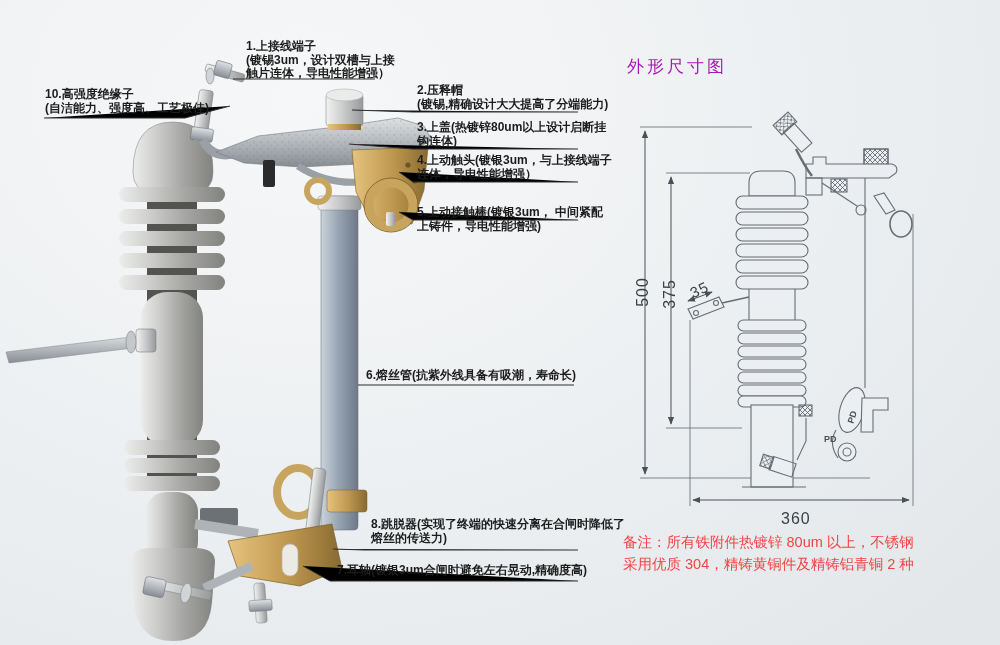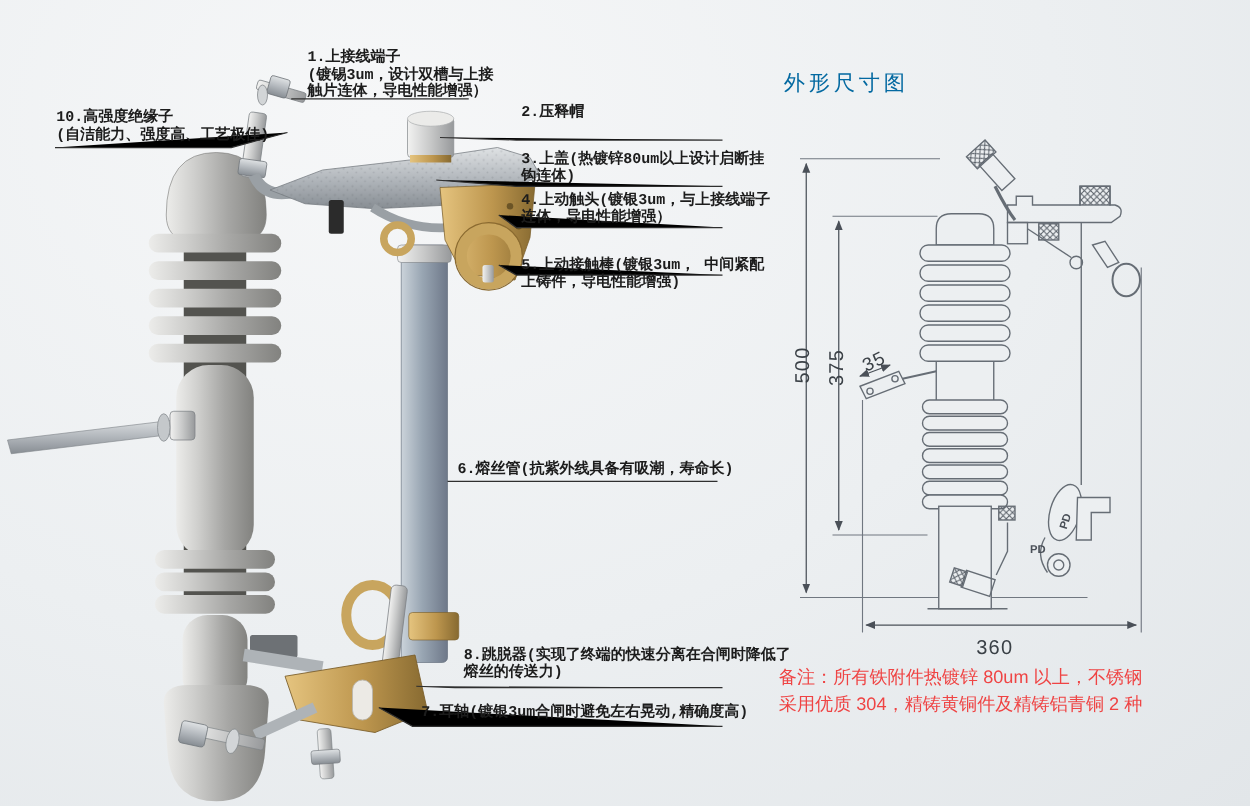--- a/index.html
+++ b/index.html
@@ -4,25 +4,25 @@
 <style>
   html,body{margin:0;padding:0;}
   body{
     width:1000px;height:645px;position:relative;overflow:hidden;
     font-family:"Liberation Sans","DejaVu Sans",sans-serif;
     background:radial-gradient(ellipse at 30% 15%, #f6f7f8 0%, #eceff1 55%, #e2e6e9 100%);
   }
   #gfx{position:absolute;left:0;top:0;z-index:1;}
   .txt{position:absolute;z-index:2;color:#1c1c1c;}
   .callout{font-size:12px;line-height:13.5px;font-weight:700;letter-spacing:0px;white-space:nowrap;}
-  .callout .cl{white-space:nowrap;font-family:Liberation Mono, monospace;}
+  .callout .cl{white-space:nowrap;}
   .dimnum{font-size:16px;color:#3a4046;font-weight:400;letter-spacing:1px;}
   .rot90{transform:rotate(-90deg);transform-origin:center center;}
   .pd{font-size:9px;font-weight:700;color:#4a5058;}
-  #draw-title{font-size:17px;letter-spacing:3px;color:#0369a1;font-weight:500;}
+  #draw-title{font-size:17px;letter-spacing:3px;color:#a21caf;font-weight:500;}
   #note{font-size:14.5px;line-height:22px;color:#ef4444;width:300px;white-space:nowrap;}
 </style>
 </head>
 <body>
 
 <svg id="gfx" width="1000" height="645" viewBox="0 0 1000 645">
   <defs>
     <linearGradient id="gPorc" x1="0" y1="0" x2="1" y2="0">
       <stop offset="0" stop-color="#ececea"></stop>
         <stop offset="0.28" stop-color="#cfcfcd"></stop>
@@ -250,20 +250,21 @@
   <div class="cl">触片连体，导电性能增强）</div>
 </div>
 
 <div class="txt callout" style="left:45px;top:88px">
   <div class="cl">10.高强度绝缘子</div>
   <div class="cl">(自洁能力、强度高、工艺极佳)</div>
 </div>
 
 <div class="txt callout" style="left:417px;top:84px">
   <div class="cl">2.压释帽</div>
+  <div class="cl">(镀锡,精确设计大大提高了分端能力)</div>
 </div>
 
 <div class="txt callout" style="left:417px;top:121px">
   <div class="cl">3.上盖(热镀锌80um以上设计启断挂</div>
   <div class="cl">钩连体)</div>
 </div>
 
 <div class="txt callout" style="left:417px;top:154px">
   <div class="cl">4.上动触头(镀银3um，与上接线端子</div>
   <div class="cl">连体，导电性能增强）</div>

